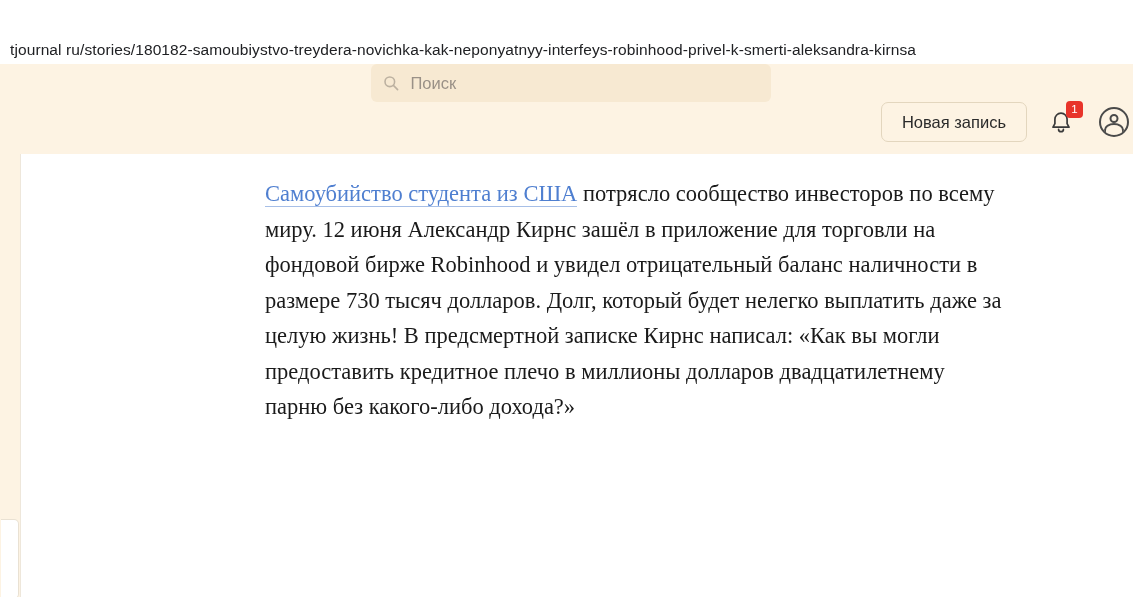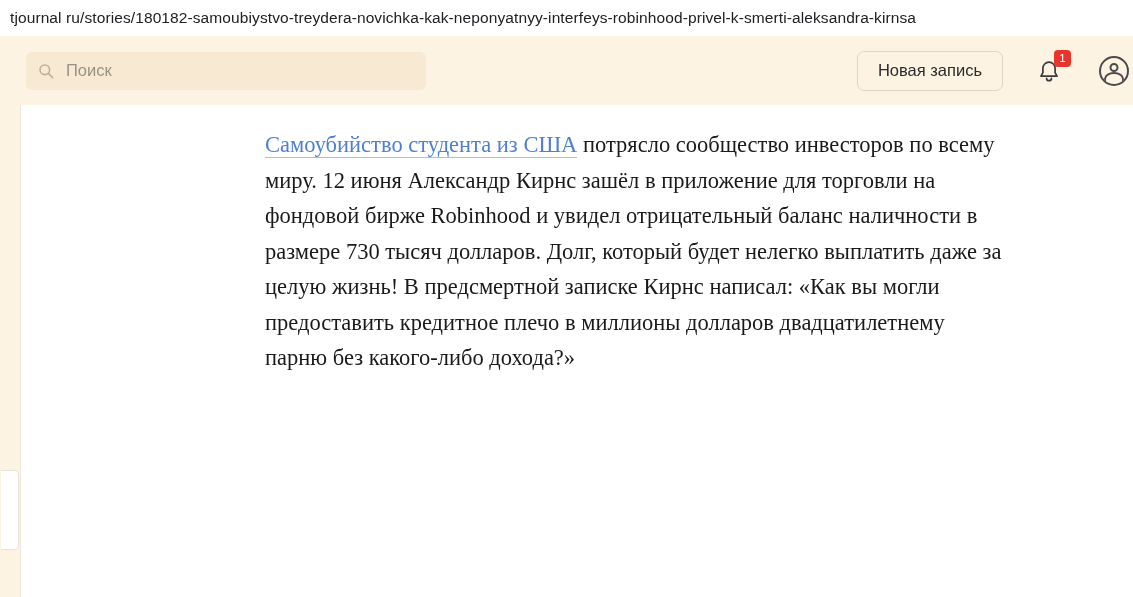--- a/index.html
+++ b/index.html
@@ -10,44 +10,46 @@
     width: 1133px;
     height: 597px;
     background: #ffffff;
     font-family: "Liberation Sans", sans-serif;
     overflow: hidden;
     position: relative;
   }
 
   
   .urlbar {
-    height: 36px;
+    height: 28px;
     background: #ffffff;
     display: flex;
     align-items: center;
     padding: 0 10px;
     box-sizing: border-box;
+    margin-top: 36px;
   }
   .urlbar .url-text {
     font-size: 15.5px;
     color: #202124;
     letter-spacing: 0.1px;
     white-space: nowrap;
     overflow: hidden;
   }
 
   
   .site-header {
     position: relative;
-    height: 69px;
+    height: 90px;
     background: #fdf3e3;
     display: flex;
     align-items: center;
     padding: 0 18px 0 26px;
     box-sizing: border-box;
+    flex-direction: column;
   }
   .search-box {
     width: 400px;
     height: 38px;
     background: #f7e9d2;
     border-radius: 6px;
     display: flex;
     align-items: center;
     padding: 0 12px;
     box-sizing: border-box;
@@ -71,21 +73,21 @@
   }
   .search-input::placeholder {
     color: #9a9187;
     opacity: 1;
   }
 
   .header-right {
     margin-left: auto;
     display: flex;
     align-items: center;
-    gap: 34px;
+    gap: 22px;
   }
   .new-post-btn {
     height: 40px;
     padding: 0 20px;
     background: #fdf3e3;
     border: 1px solid #e3d6be;
     border-radius: 7px;
     font-family: "Liberation Sans", sans-serif;
     font-size: 16.5px;
     color: #2b2b2b;

